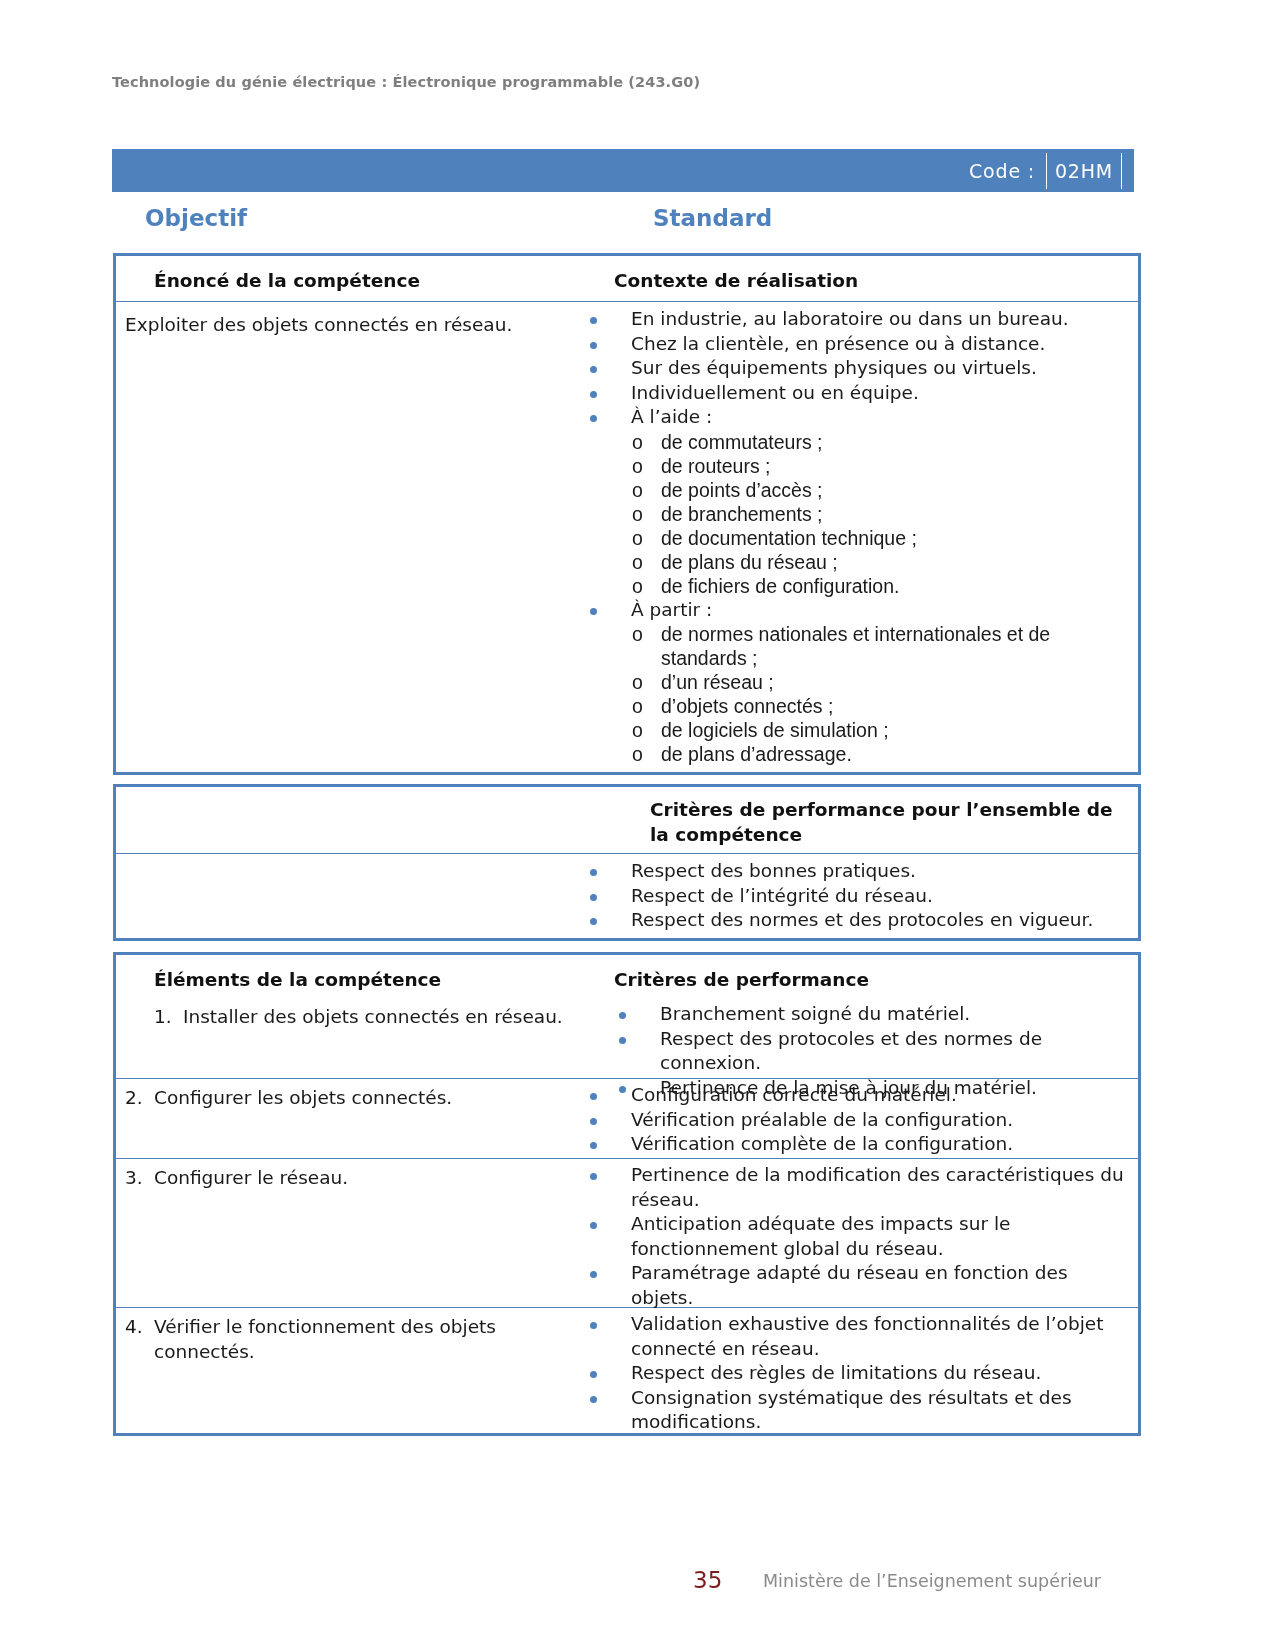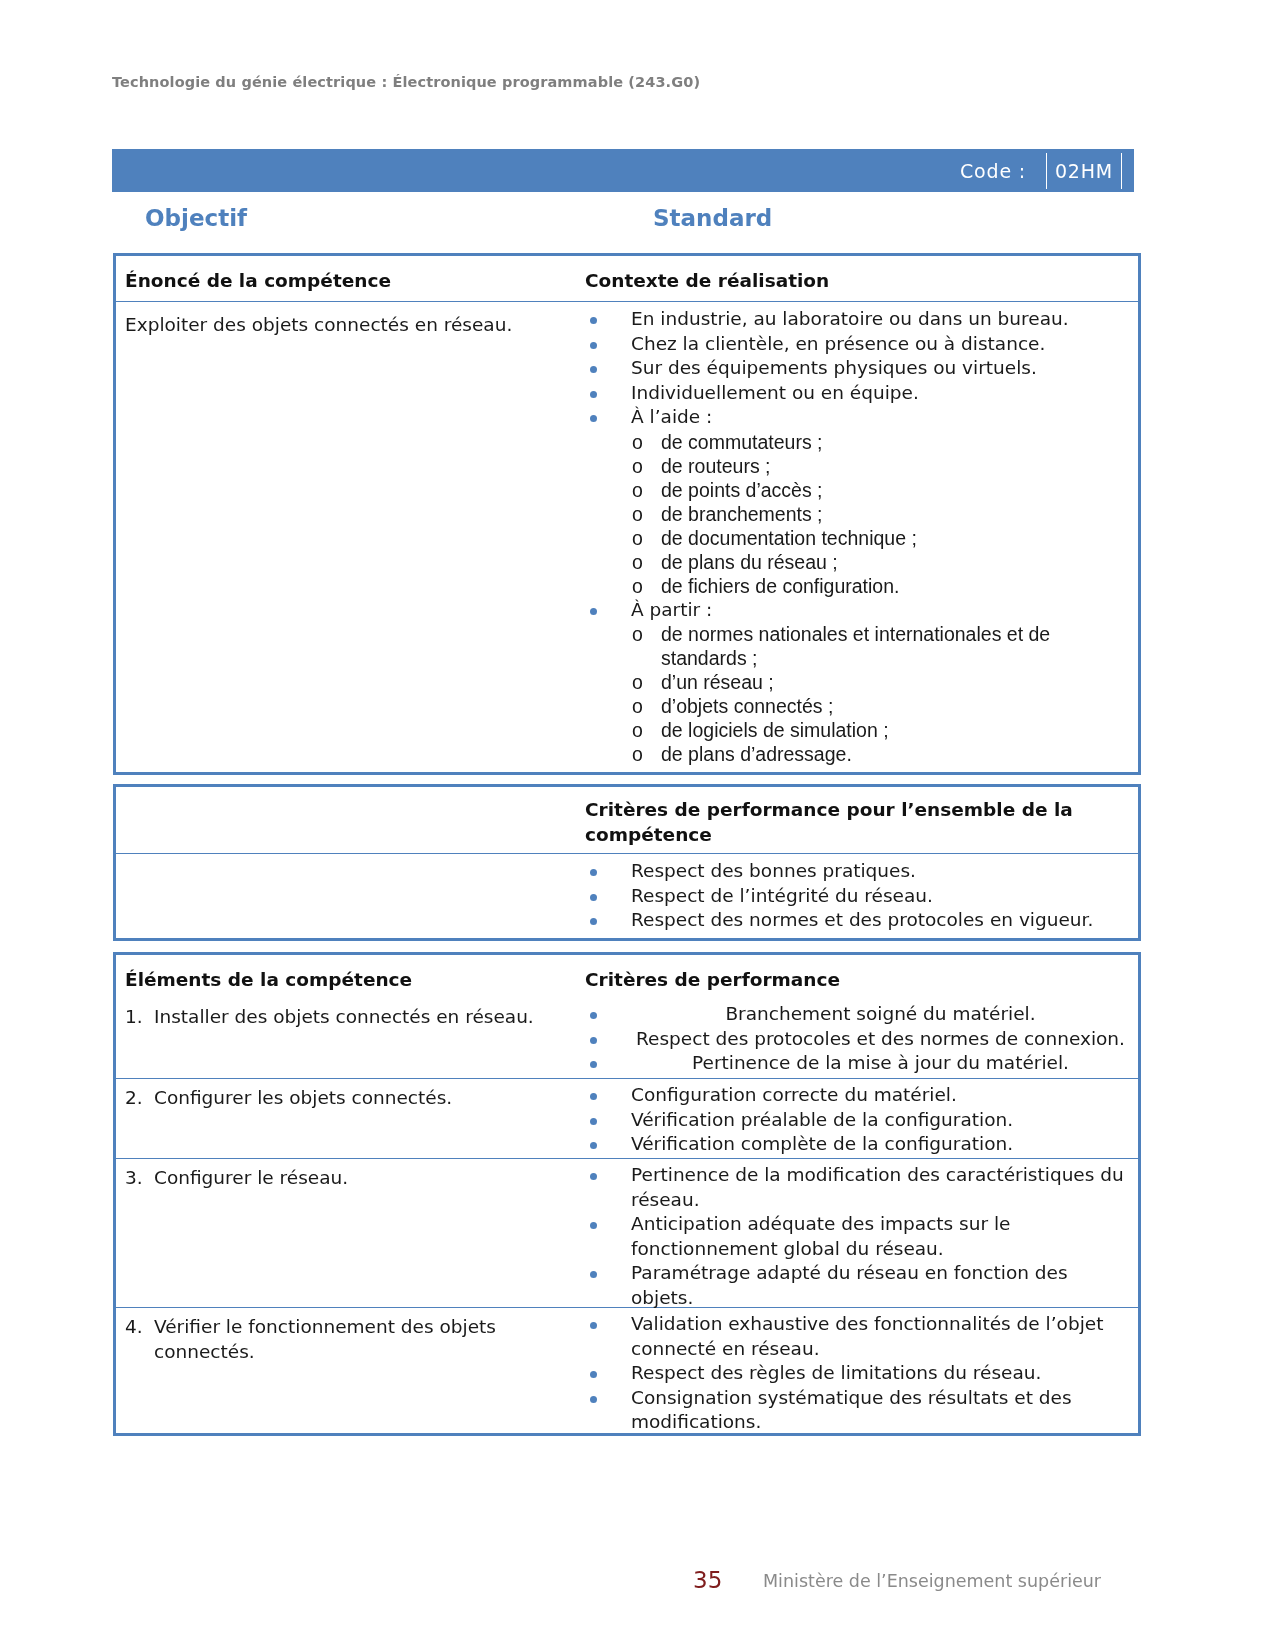--- a/index.html
+++ b/index.html
@@ -3,29 +3,29 @@
 <meta charset="utf-8">
 <style>
   html, body { margin: 0; padding: 0; background: #ffffff; }
   body { width: 1275px; height: 1650px; position: relative; overflow: hidden;
          font-family: "DejaVu Sans", sans-serif; color: #1a1a1a; }
   .running-header { position: absolute; left: 112px; top: 74px; font-size: 14.5px; font-weight: bold;
          color: #7f7f7f; letter-spacing: 0.1px; }
   .code-bar { position: absolute; left: 112px; top: 149px; width: 1022px; height: 43px; background: #4f81bd; }
   .code-wrap { position: absolute; right: 12px; top: 4px; height: 36px; display: flex; align-items: center;
          color: #ffffff; font-size: 19px; letter-spacing: 0.8px; }
-  .code-label { padding-right: 20px; border-right: 1.5px solid #ffffff; height: 36px; line-height: 36px; }
+  .code-label { padding-right: 11px; border-right: 1.5px solid #ffffff; height: 36px; line-height: 36px; }
   .code-value { padding-left: 8px; padding-right: 8px; border-right: 1.5px solid #ffffff; height: 36px; line-height: 36px; }
   .section-title { position: absolute; top: 205px; font-size: 23px; font-weight: bold; color: #4f81bd; margin-left: 24px; }
   .t-objectif { left: 121px; }
   .t-standard { left: 629px; }
 
   .box { position: absolute; left: 113px; width: 1022px; border: 3px solid #4f81bd; box-sizing: content-box; }
   .row { display: flex; border-top: 1.5px solid #4f81bd; }
-  .row:first-child { border-top: none; }
+  .row:first-child { border-top: none; padding-left: 29px; }
   .cell-l { width: 460px; padding: 10px 8px 6px 9px; box-sizing: border-box; font-size: 18.5px; }
   .cell-r { flex: 1; padding: 10px 8px 6px 9px; box-sizing: border-box; font-size: 18.5px; }
   .hdr { font-weight: bold; font-size: 18.5px; color: #111; line-height: 25px; }
   .hdr-row .cell-l, .hdr-row .cell-r { padding-top: 12px; padding-bottom: 8px; }
   ul.b { list-style: none; margin: 0; padding: 0; }
   ul.b > li { position: relative; padding-left: 46px; line-height: 24.5px; font-size: 18.5px; color: #1a1a1a; }
   ul.b > li::before { content: ""; position: absolute; left: 5px; top: 10px; width: 7px; height: 7px;
          border-radius: 50%; background: #4f81bd; }
   ul.sub { list-style: none; margin: 0; padding: 0; }
   ul.sub > li { position: relative; padding-left: 30px; line-height: 24px;
@@ -81,21 +81,21 @@
               <li>d’objets connectés ;</li>
               <li>de logiciels de simulation ;</li>
               <li>de plans d’adressage.</li>
             </ul></li>
         </ul>
     </div>
   </div>
 </div>
 
 <div class="box" style="top:784px;">
-  <div class="row hdr-row" style="height:66px;">
+  <div class="row hdr-row" style="height:66px;gap:36px;">
     <div class="cell-l"></div>
     <div class="cell-r hdr" style="padding-top:10px;">Critères de performance pour l’ensemble de la compétence</div>
   </div>
   <div class="row" style="height:84px;">
     <div class="cell-l"></div>
     <div class="cell-r" style="padding-top:5px;">
       <ul class="b" id="global-criteria-list">
           <li>Respect des bonnes pratiques.</li>
           <li>Respect de l’intégrité du réseau.</li>
           <li>Respect des normes et des protocoles en vigueur.</li>
@@ -110,21 +110,21 @@
     <div class="cell-r hdr">Critères de performance</div>
   </div>
   <div id="elements-rows">
       <div class="row" style="height: 80px;">
         <div class="cell-l" style="padding-top: 6px;">
           <div class="num">
             <span class="n">1.</span>
             <span>Installer des objets connectés en réseau.</span>
           </div>
         </div>
-        <div class="cell-r" style="padding-top: 4px; text-align: center;">
+        <div class="cell-r" style="padding-top: 4px;">
           <ul class="b">
             <li>Branchement soigné du matériel.</li>
             <li>Respect des protocoles et des normes de connexion.</li>
             <li>Pertinence de la mise à jour du matériel.</li>
           </ul>
         </div>
       </div>
       <div class="row" style="height: 79px;">
         <div class="cell-l" style="padding-top: 6px;">
           <div class="num">

